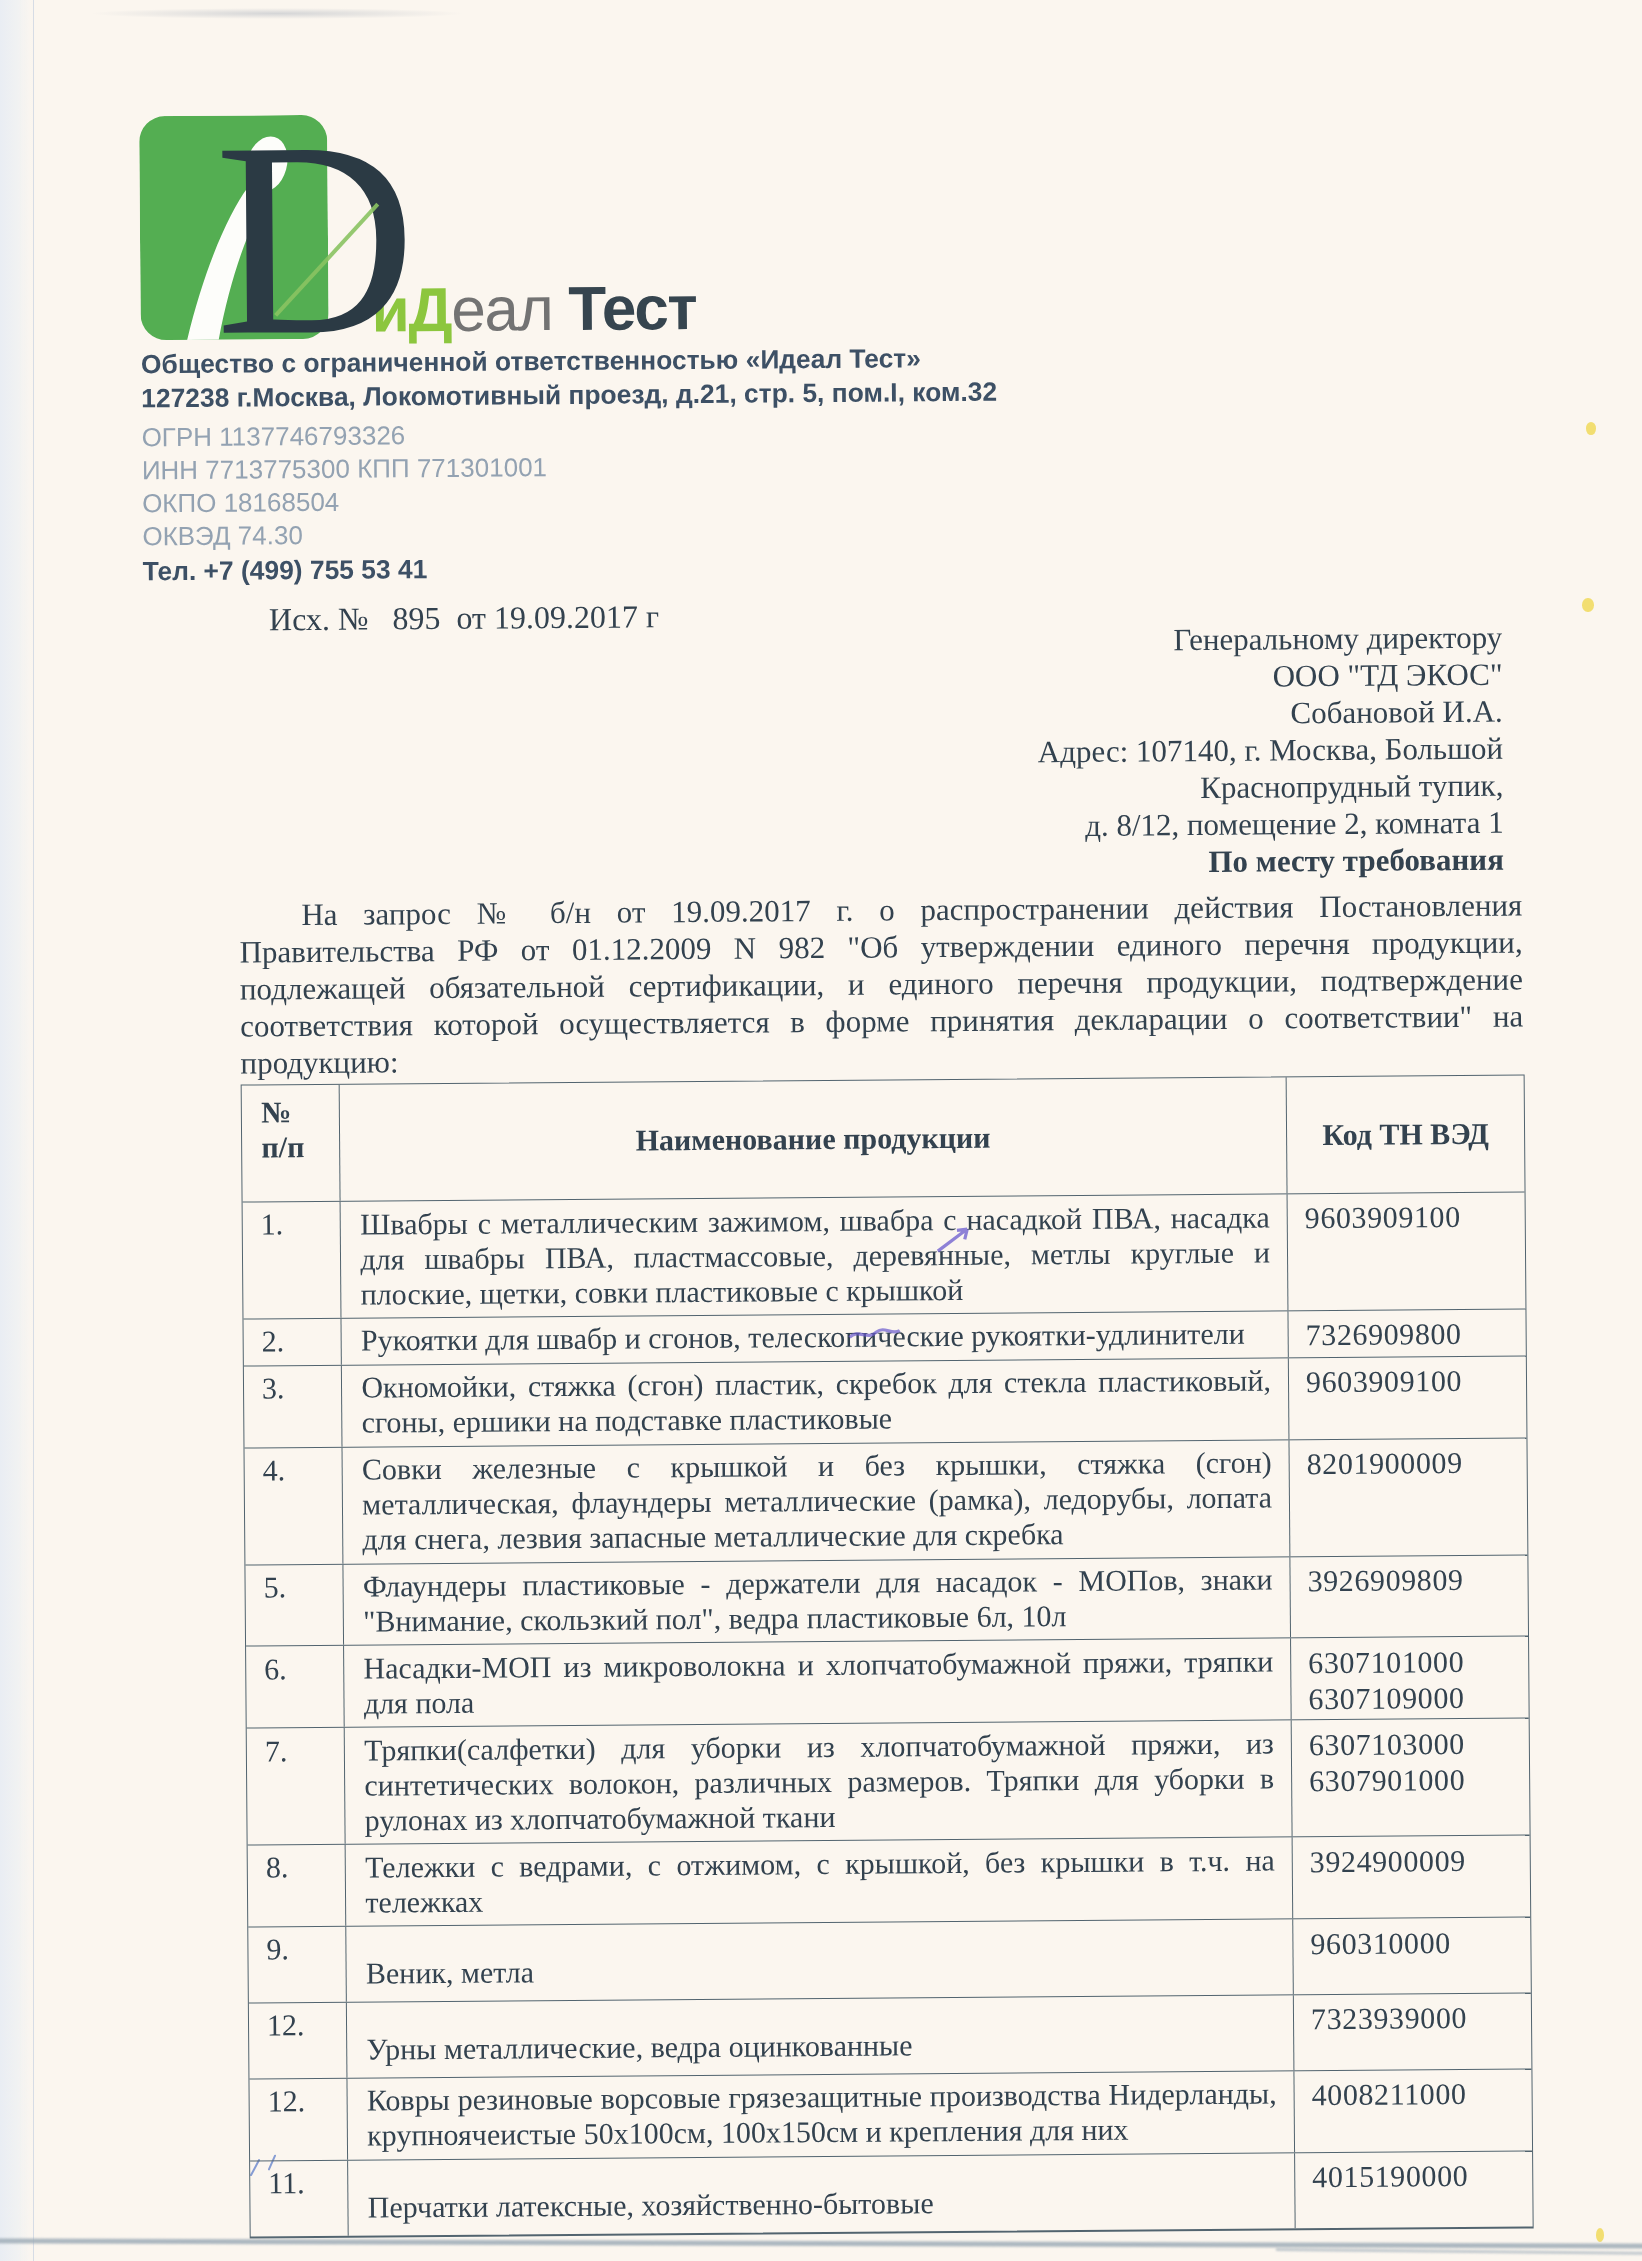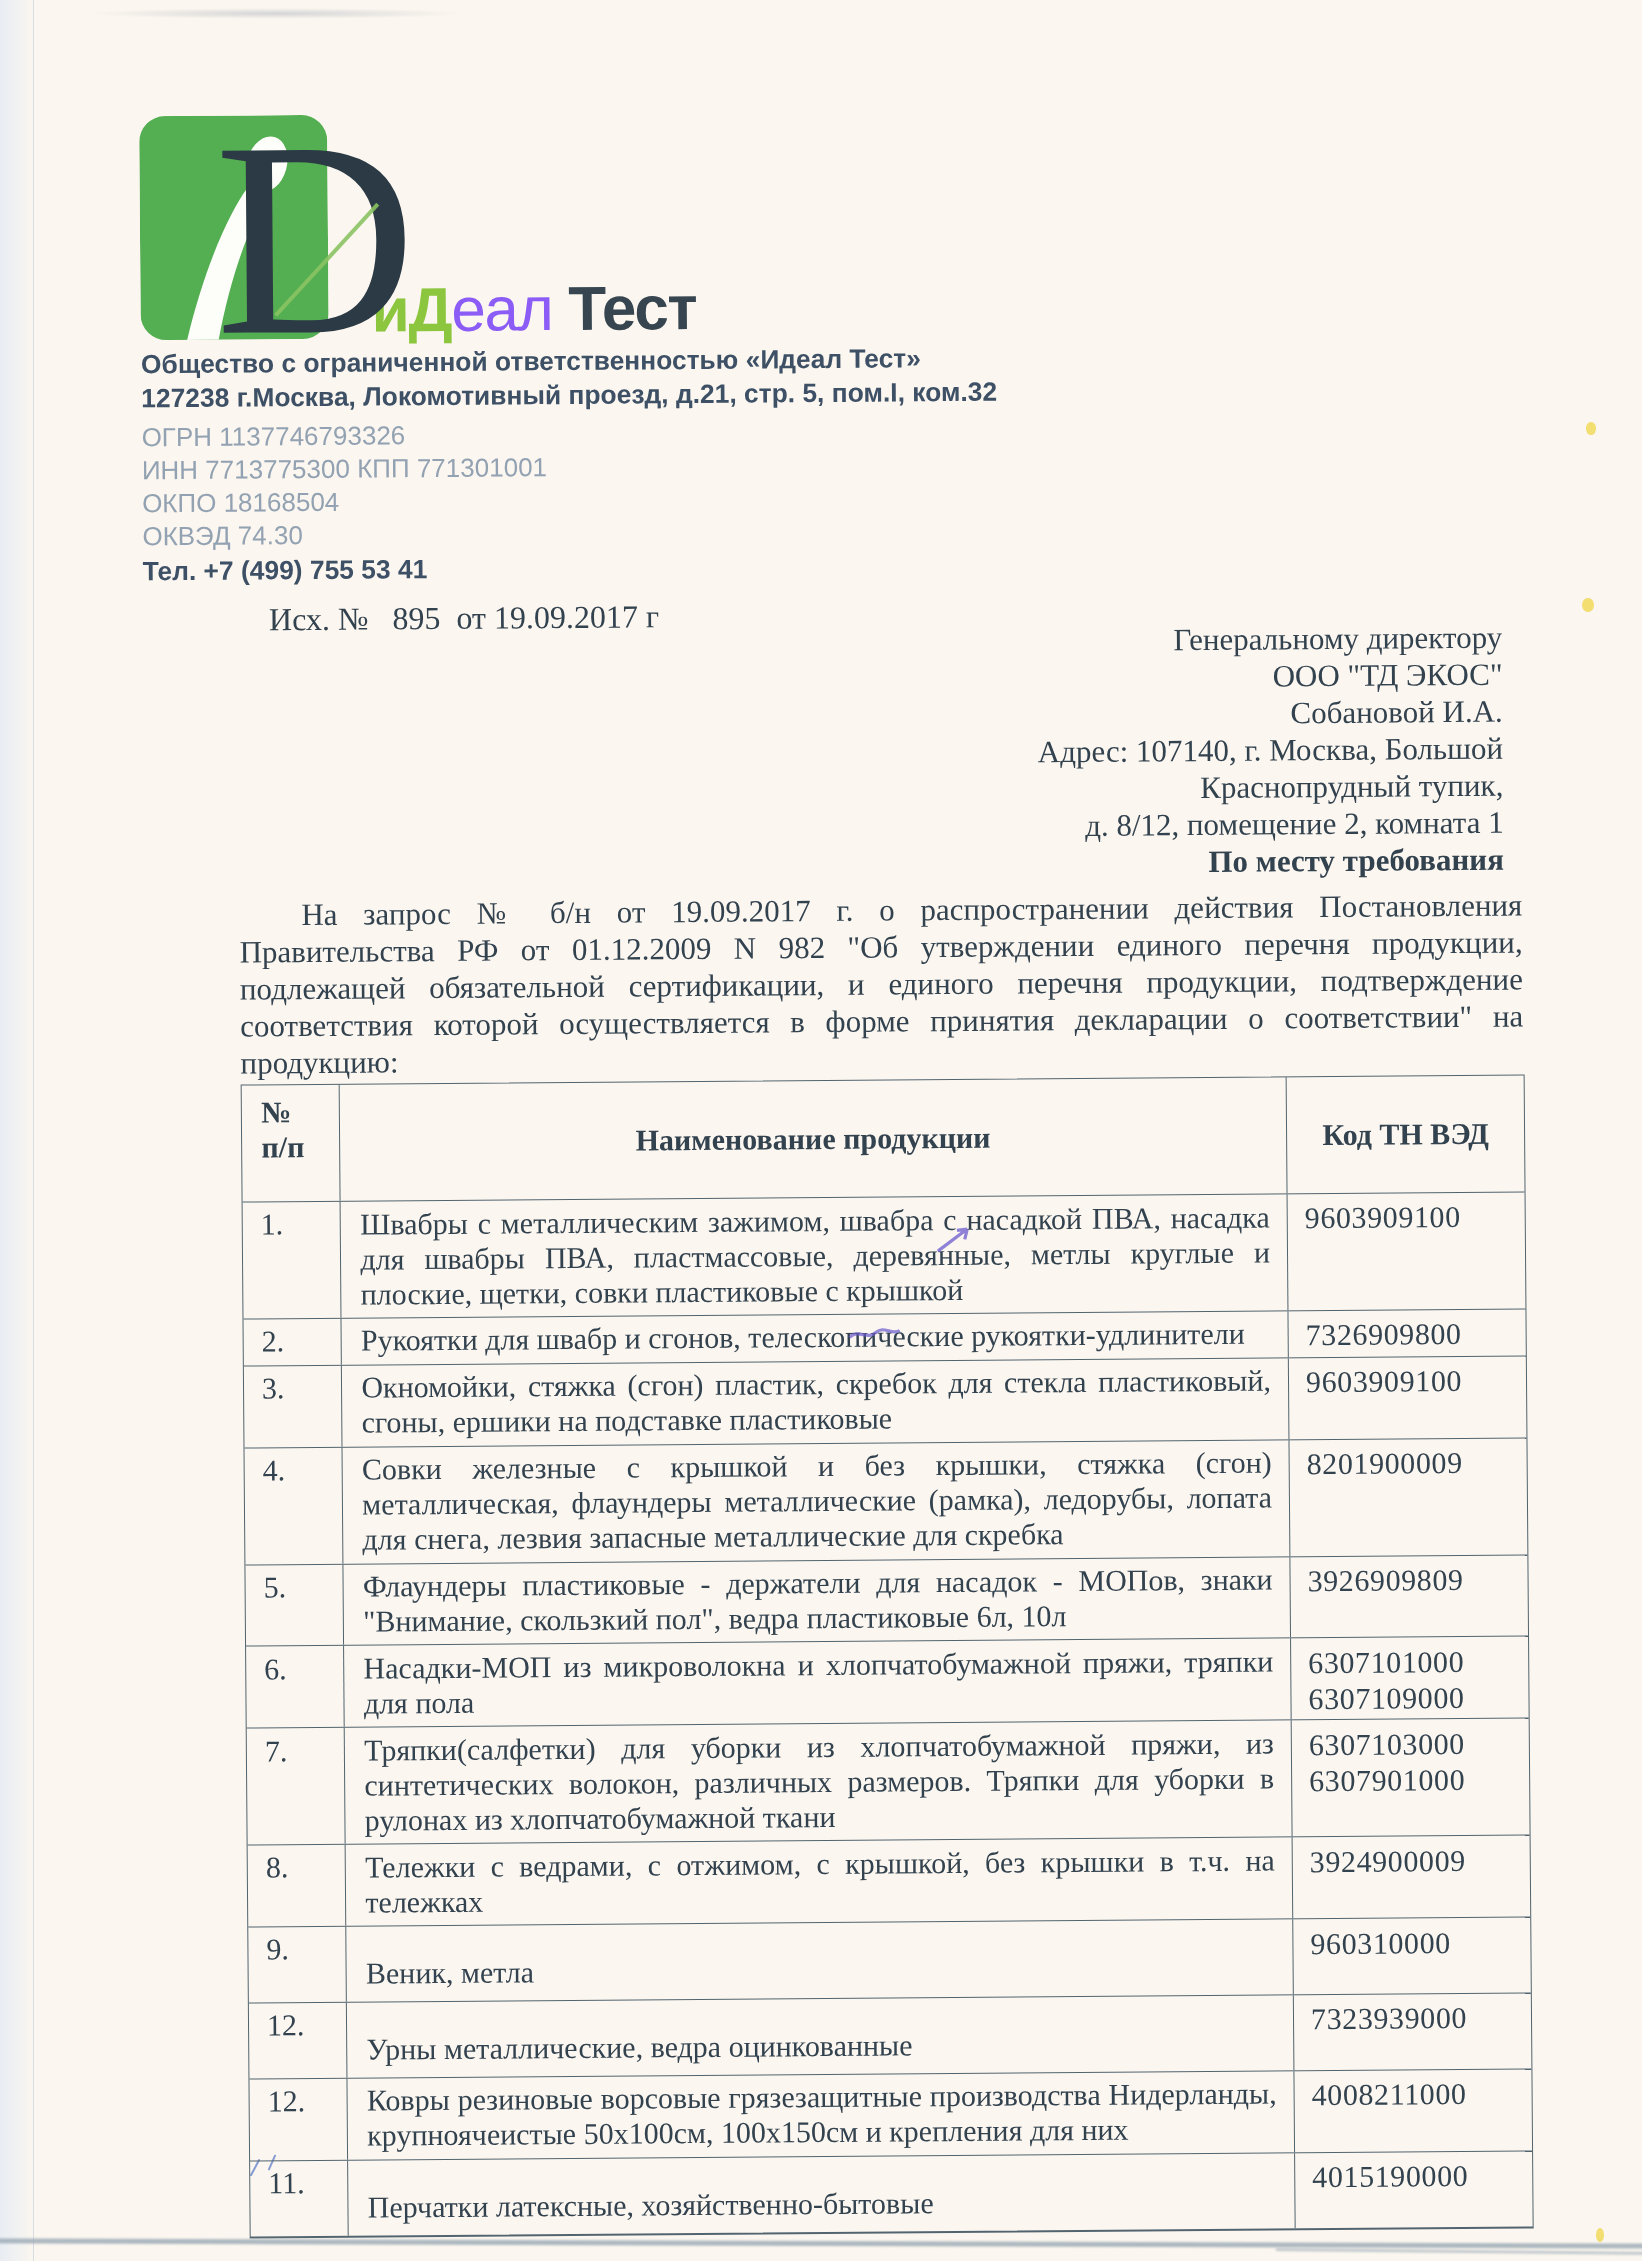--- a/index.html
+++ b/index.html
@@ -32,21 +32,21 @@
   
   .logo-mark{position:absolute;left:147px;top:111px;width:188px;height:224px;}
   .logo-d{position:absolute;left:222px;top:95px;width:232px;height:283px;
     font-family:"Liberation Serif",serif;font-size:278px;line-height:1;color:#2b3a44;z-index:2;}
   .logo-dline{position:absolute;left:258px;top:254px;width:151px;height:3.9px;background:#8ac362;
     opacity:.9;transform:rotate(-47deg);z-index:3;}
   .wordmark{position:absolute;left:378px;top:271px;z-index:1;
     font-family:"Liberation Sans","DejaVu Sans",sans-serif;
     font-size:62px;letter-spacing:-1.3px;white-space:nowrap;}
   .wordmark .wm-green{color:#8cc63e;font-weight:bold;}
-  .wordmark .wm-dark{color:#8b5cf6;}
+  .wordmark .wm-dark{color:#737373;}
   .wordmark .wm-darkbold{color:#36454f;font-weight:bold;}
   
   .lh{position:absolute;left:147px;font-family:"Liberation Sans","DejaVu Sans",sans-serif;white-space:nowrap;}
   .lh.dark{color:#3d5065;font-weight:bold;font-size:26.4px;}
   .lh.light{color:#93a2b2;font-weight:normal;font-size:26px;}
   .lh.l-company{top:344px;}
   .lh.l-address{top:378px;}
   .lh.l-ogrn{top:417px;}
   .lh.l-inn{top:450px;}
   .lh.l-okpo{top:483px;}

